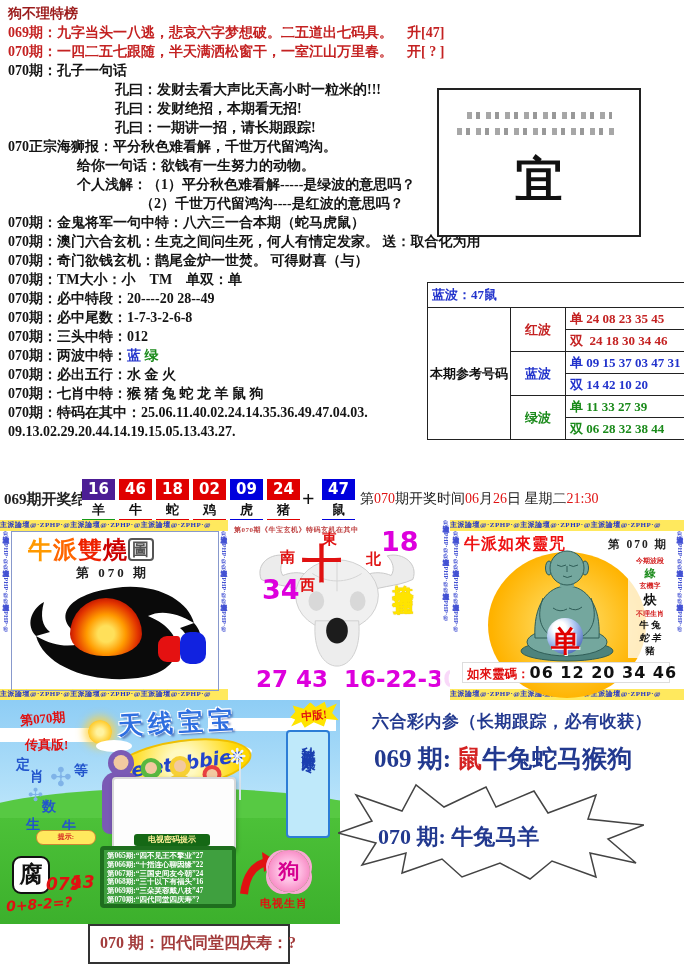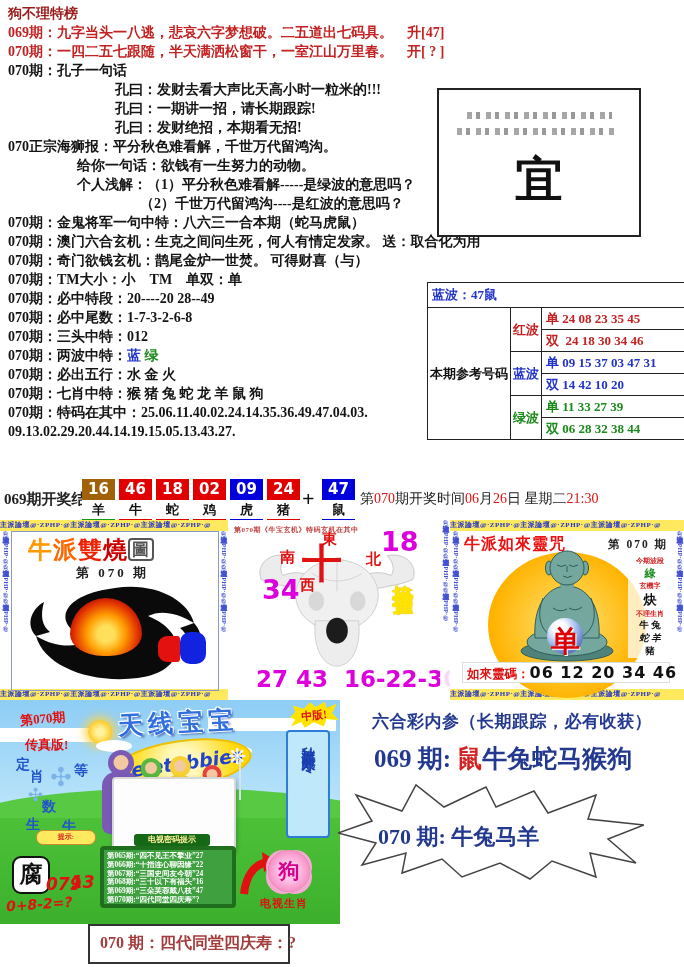--- a/index.html
+++ b/index.html
@@ -21,30 +21,30 @@
   .mbox{position:absolute;left:437px;top:88px;width:200px;height:145px;border:2px solid #222;background:#fff;}
   .scrib{position:absolute;height:7px;filter:blur(.6px);opacity:.75;
          background:repeating-linear-gradient(90deg,#8a8a8a 0 5px,transparent 5px 9px,#777 9px 13px,transparent 13px 19px);}
   .mbig{position:absolute;left:0;right:0;top:58px;text-align:center;font-size:48px;font-weight:bold;color:#111;}
   
   .refbox{position:absolute;left:427px;top:282px;}
   .refbox table{border-collapse:collapse;font-weight:bold;font-size:13px;white-space:pre;}
   .refbox td{border:1.5px solid #222;padding:0 4px;height:21px;background:#fff;}
   .refbox .hd{color:#2233cc;height:24px;font-size:13px;}
   .refbox .side{width:16px;word-break:break-all;text-align:center;font-size:13px;line-height:21px;padding:0 2px;color:#111;}
-  .refbox .wave{width:14px;word-break:break-all;text-align:center;line-height:19px;padding:0 2px;}
+  .refbox .wave{width:14px;word-break:break-all;text-align:center;line-height:19px;padding:0 14px;}
   .refbox .val{min-width:148px;}
   
   .results{position:absolute;left:0;top:478px;width:684px;height:46px;}
   .rlabel{position:absolute;left:4px;top:12px;font-size:15px;font-weight:bold;color:#222;}
   .ball{position:absolute;top:1px;width:33px;text-align:center;font-family:"DejaVu Sans","Liberation Sans",sans-serif;}
   .bnum{height:21px;line-height:21px;color:#fff;font-weight:bold;font-size:15px;}
   .bzo{height:19px;line-height:19px;color:#111;font-size:13px;background:#fff;border-bottom:3px solid #888;
        font-family:"Liberation Serif","DejaVu Serif",serif;font-weight:bold;}
-  .ball[data-color="green"] .bnum{background:#a16207;} .ball[data-color="green"] .bzo{border-bottom-color:#169a16;}
+  .ball[data-color="green"] .bnum{background:#4c1d95;} .ball[data-color="green"] .bzo{border-bottom-color:#169a16;}
   .ball[data-color="red"] .bnum{background:#e00000;}   .ball[data-color="red"] .bzo{border-bottom-color:#e00000;}
   .ball[data-color="blue"] .bnum{background:#0000dd;}  .ball[data-color="blue"] .bzo{border-bottom-color:#0000dd;}
   .plus{position:absolute;left:302px;top:8px;font-size:22px;font-weight:bold;color:#111;}
   .nextinfo{position:absolute;left:360px;top:12px;font-size:14px;color:#222;white-space:pre;}
   .nextinfo .hot{color:#e01111;}
   
   .posters{position:absolute;left:0;top:520px;width:684px;height:180px;}
   .poster{position:absolute;top:0;height:180px;background:#fff;overflow:hidden;}
   .wmh{position:absolute;left:0;width:100%;height:11px;background:#ffe95e;color:#2233cc;font-size:7px;
        font-weight:bold;line-height:11px;white-space:nowrap;overflow:hidden;letter-spacing:.5px;}
@@ -157,22 +157,22 @@
 <body>
 
 <div id="stage">
 
   <section class="topblock">
     <div class="ln brand">狗不理特榜</div>
     <div class="ln r"><span>069期：</span><span>九字当头一八逃，悲哀六字梦想破。二五道出七码具。</span><span class="open">升[47]</span></div>
     <div class="ln r"><span>070期：</span><span>一四二五七跟随，半天满洒松窗干，一室江山万里春。</span><span class="open">开[ ? ]</span></div>
     <div class="ln">070期：孔子一句话</div>
     <div class="ln in1">孔曰：发财去看大声比天高小时一粒米的!!!</div>
+    <div class="ln in1">孔曰：发财绝招，本期看无招!</div>
     <div class="ln in1">孔曰：一期讲一招，请长期跟踪!</div>
-    <div class="ln in1">孔曰：发财绝招，本期看无招!</div>
     <div class="ln">070正宗海狮报：平分秋色难看解，千世万代留鸿沟。</div>
     <div class="ln in2">给你一句话：欲钱有一生努力的动物。</div>
     <div class="ln in2">个人浅解：（1）平分秋色难看解-----是绿波的意思吗？</div>
     <div class="ln in3">（2）千世万代留鸿沟----是红波的意思吗？</div>
     <div class="ln">070期：金鬼将军一句中特：八六三一合本期（蛇马虎鼠）</div>
     <div class="ln">070期：澳门六合玄机：生克之间问生死，何人有情定发家。 送：取合化为用</div>
     <div class="ln">070期：奇门欲钱玄机：鹊尾金炉一世焚。 可得财喜（与）</div>
     <div class="ln">070期：TM大小：小　TM　单双：单</div>
     <div class="ln">070期：必中特段：20----20 28--49</div>
     <div class="ln">070期：必中尾数：1-7-3-2-6-8</div>

